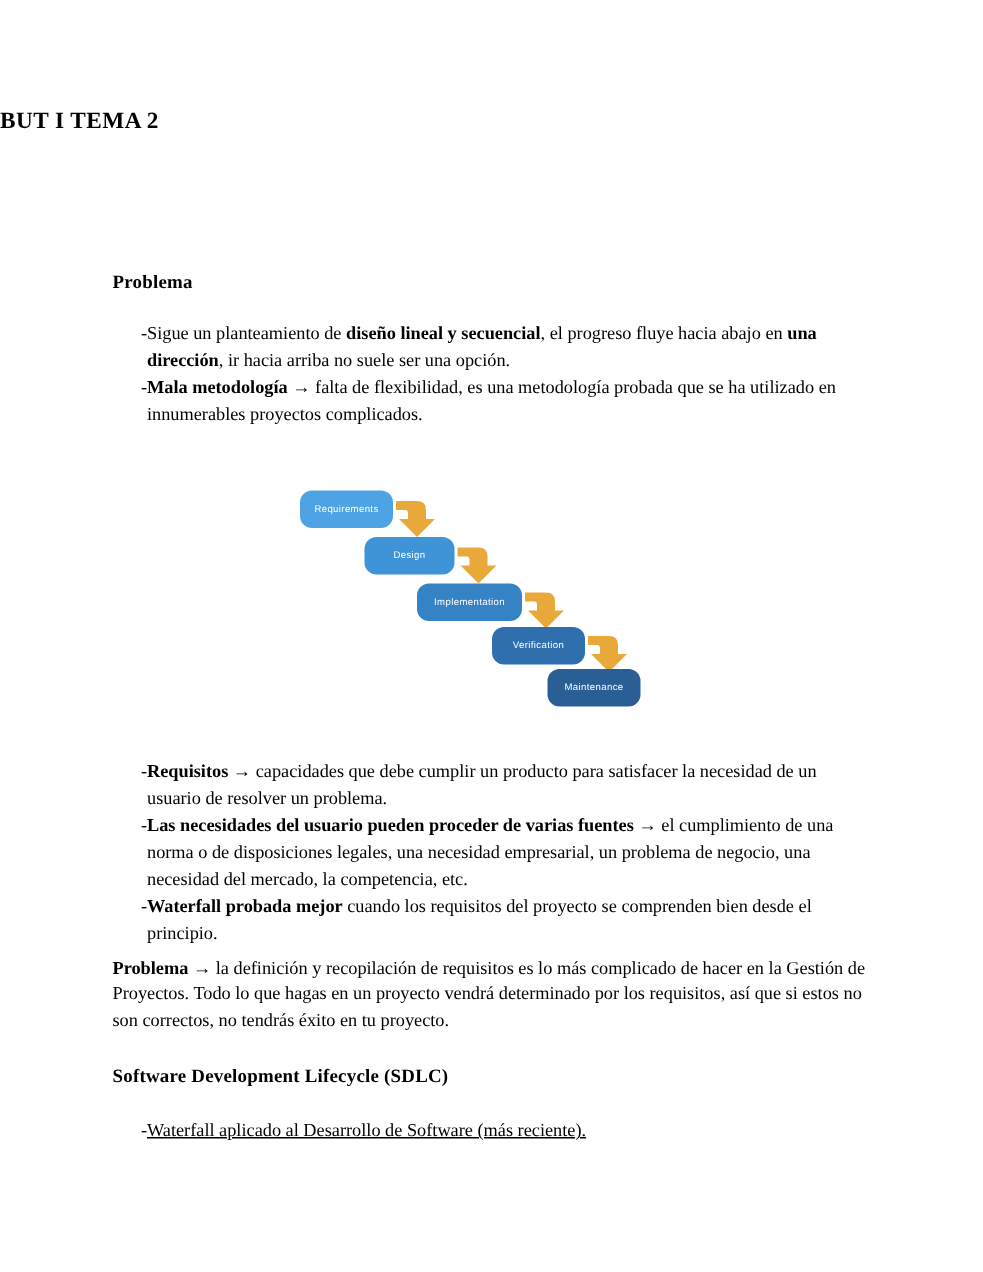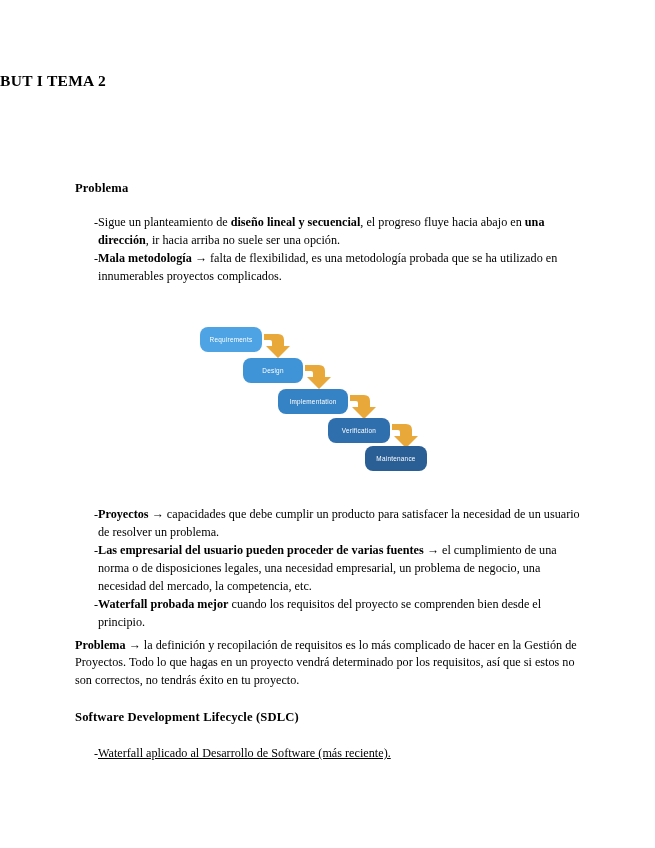--- a/index.html
+++ b/index.html
@@ -145,25 +145,25 @@
       <div class="wf-box" style="left: 25px; top: 19px; width: 62px; height: 25px; background: rgb(77, 163, 227);">Requirements</div>
       <div class="wf-box" style="left: 68px; top: 50px; width: 60px; height: 25px; background: rgb(63, 148, 216);">Design</div>
       <div class="wf-box" style="left: 103px; top: 81px; width: 70px; height: 25px; background: rgb(53, 130, 196);">Implementation</div>
       <div class="wf-box" style="left: 153px; top: 110px; width: 62px; height: 25px; background: rgb(47, 111, 173);">Verification</div>
       <div class="wf-box" style="left: 190px; top: 138px; width: 62px; height: 25px; background: rgb(42, 95, 150);">Maintenance</div>
     </div>
 
   <div class="bullets" style="top:506px;">
       <div class="bullet-row">
         <span class="bullet-dash">-</span>
-        <span class="bullet-text"><b>Proyectos</b> → capacidades que debe cumplir un producto para satisfacer la necesidad de un usuario de resolver un problema.</span>
+        <span class="bullet-text"><b>Requisitos</b> → capacidades que debe cumplir un producto para satisfacer la necesidad de un usuario de resolver un problema.</span>
       </div>
       <div class="bullet-row">
         <span class="bullet-dash">-</span>
-        <span class="bullet-text"><b>Las empresarial del usuario pueden proceder de varias fuentes</b> → el cumplimiento de una norma o de disposiciones legales, una necesidad empresarial, un problema de negocio, una necesidad del mercado, la competencia, etc.</span>
+        <span class="bullet-text"><b>Las necesidades del usuario pueden proceder de varias fuentes</b> → el cumplimiento de una norma o de disposiciones legales, una necesidad empresarial, un problema de negocio, una necesidad del mercado, la competencia, etc.</span>
       </div>
       <div class="bullet-row">
         <span class="bullet-dash">-</span>
         <span class="bullet-text"><b>Waterfall probada mejor</b> cuando los requisitos del proyecto se comprenden bien desde el principio.</span>
       </div>
     </div>
 
   <div class="block para" style="top:637px;"><b>Problema</b> → la definición y recopilación de requisitos es lo más complicado de hacer en la Gestión de Proyectos. Todo lo que hagas en un proyecto vendrá determinado por los requisitos, así que si estos no son correctos, no tendrás éxito en tu proyecto.</div>
 
   <div class="block heading" style="top:709px;">Software Development Lifecycle (SDLC)</div>

